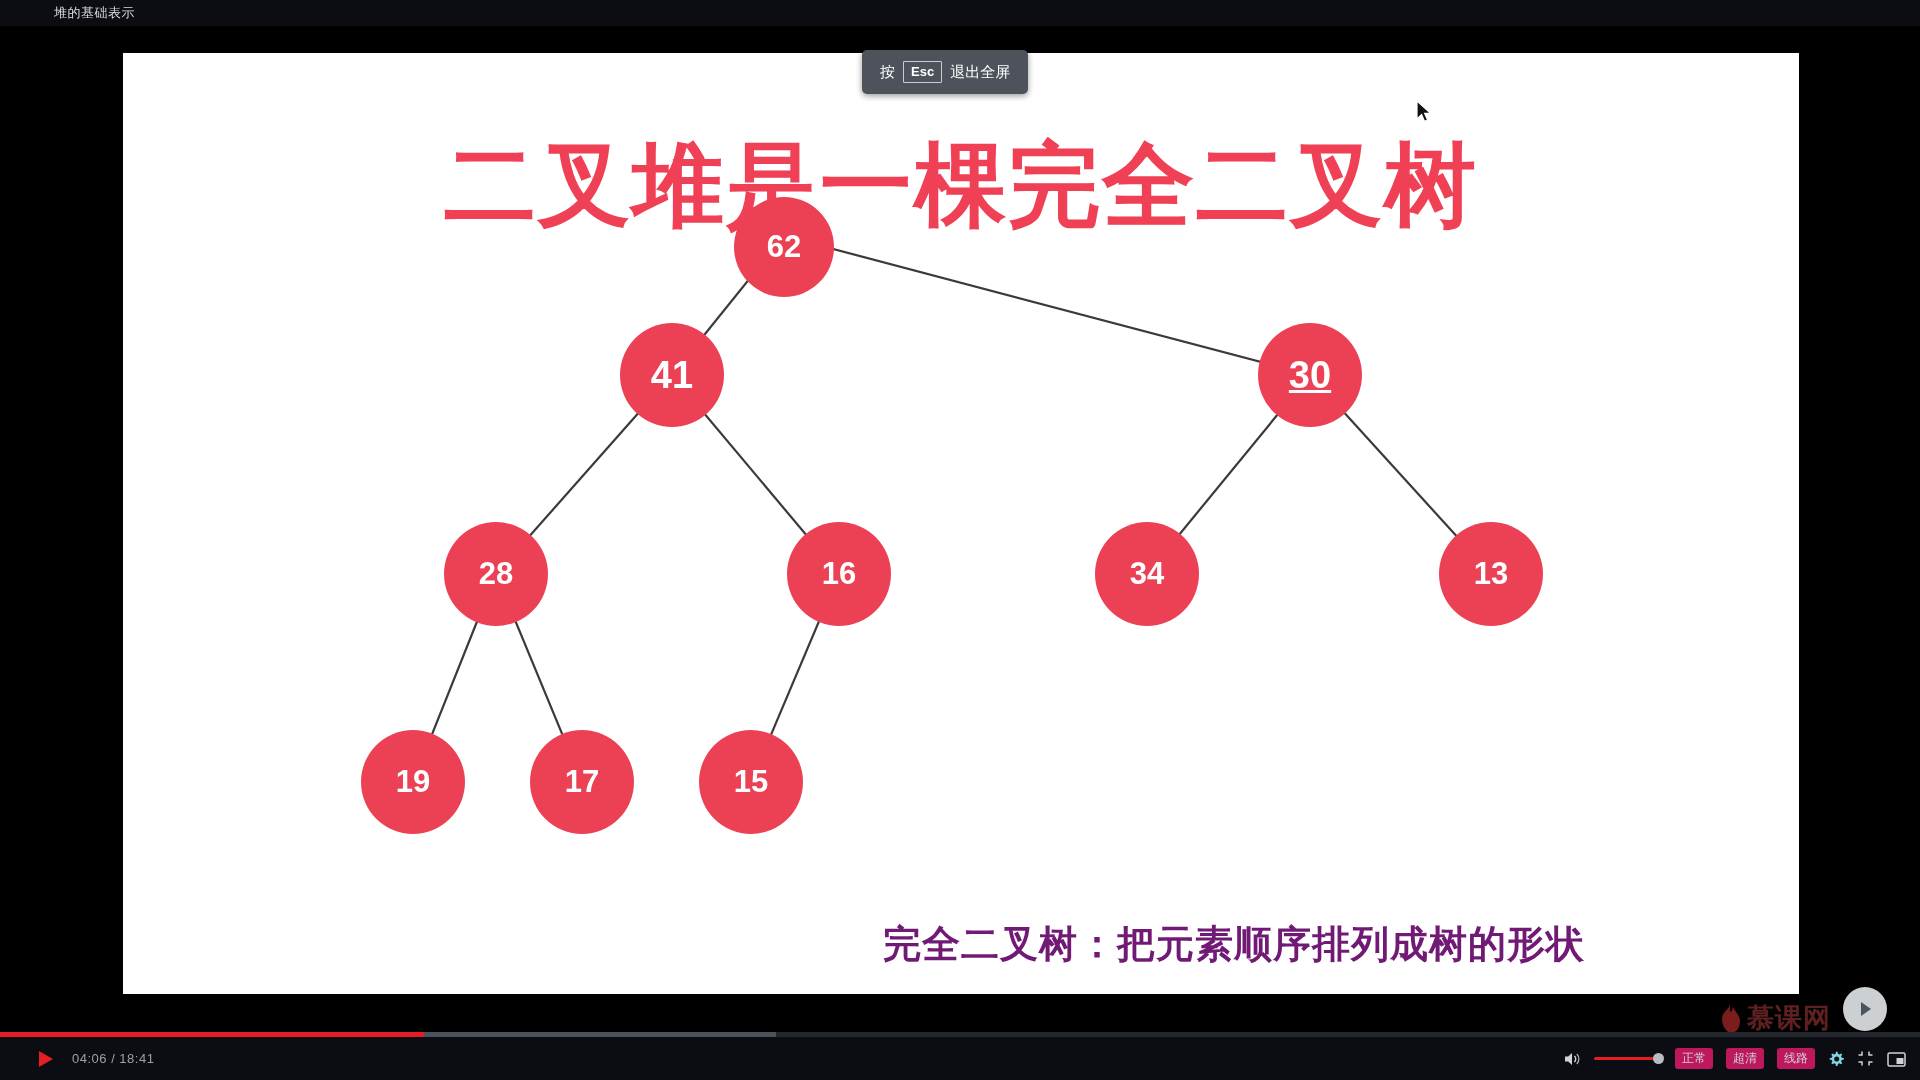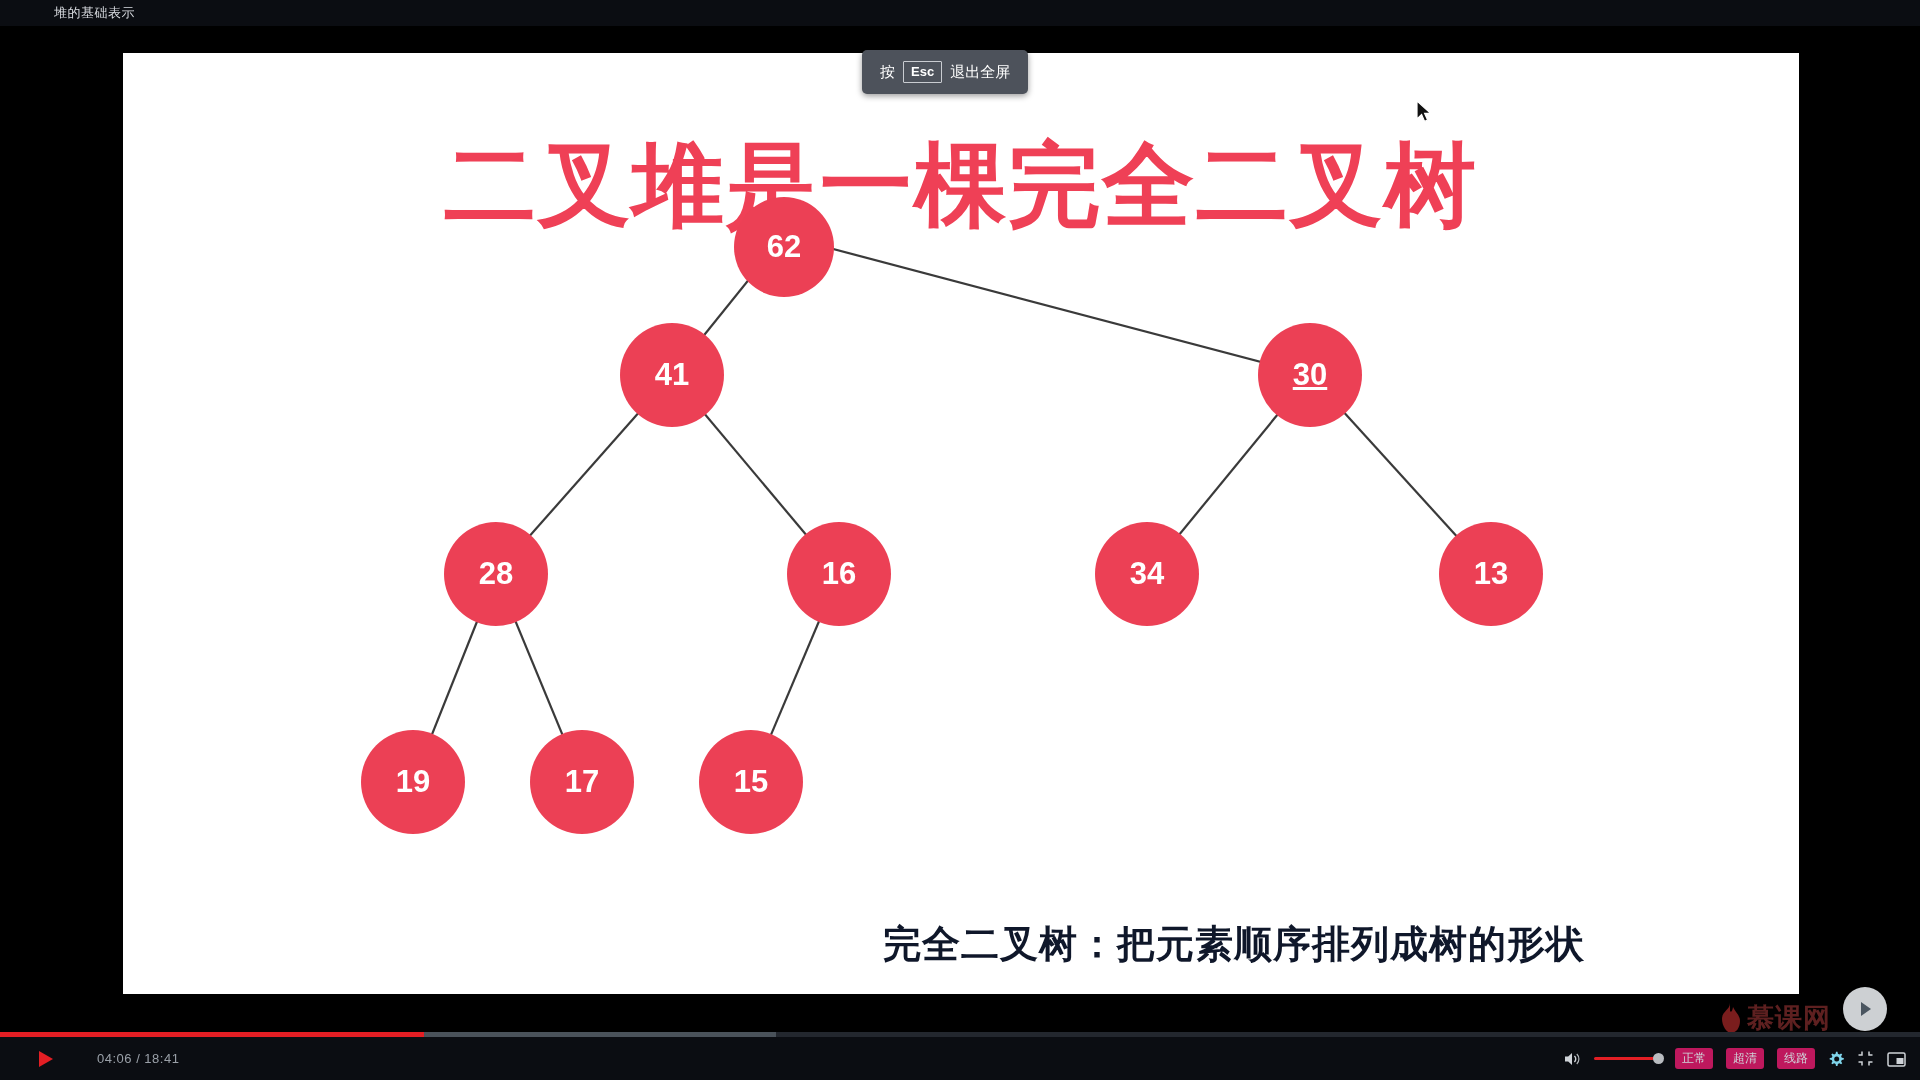--- a/index.html
+++ b/index.html
@@ -81,29 +81,29 @@
     background: #ec4055;
     color: #ffffff;
     display: flex;
     align-items: center;
     justify-content: center;
     font-weight: 700;
     box-sizing: border-box;
     user-select: none;
   }
   .node.lvl0 { width: 100px; height: 100px; font-size: 31px; }
-  .node.lvl1 { width: 104px; height: 104px; font-size: 31px; }
+  .node.lvl1 { width: 104px; height: 104px; font-size: 38px; }
   .node.lvl2 { width: 104px; height: 104px; font-size: 31px; }
   .node.lvl3 { width: 104px; height: 104px; font-size: 31px; }
 
   #slide-caption {
     position: absolute;
     left: 760px;
     top: 866px;
-    color: #0f172a;
+    color: #701a75;
     font-size: 38px;
     font-weight: 700;
     letter-spacing: 1px;
     white-space: nowrap;
   }
 
   
   #esc-tip {
     position: absolute;
     left: 862px;
@@ -204,21 +204,20 @@
     height: 43px;
     display: flex;
     align-items: center;
     gap: 18px;
     padding-left: 38px;
   }
   #ctrl-left .time {
     color: #9aa0a8;
     font-size: 13px;
     letter-spacing: 0.5px;
-    margin-left: 25px;
   }
   #ctrl-right {
     position: absolute;
     right: 14px; top: 5px;
     height: 43px;
     display: flex;
     align-items: center;
     gap: 13px;
   }
   .vol-slider {

